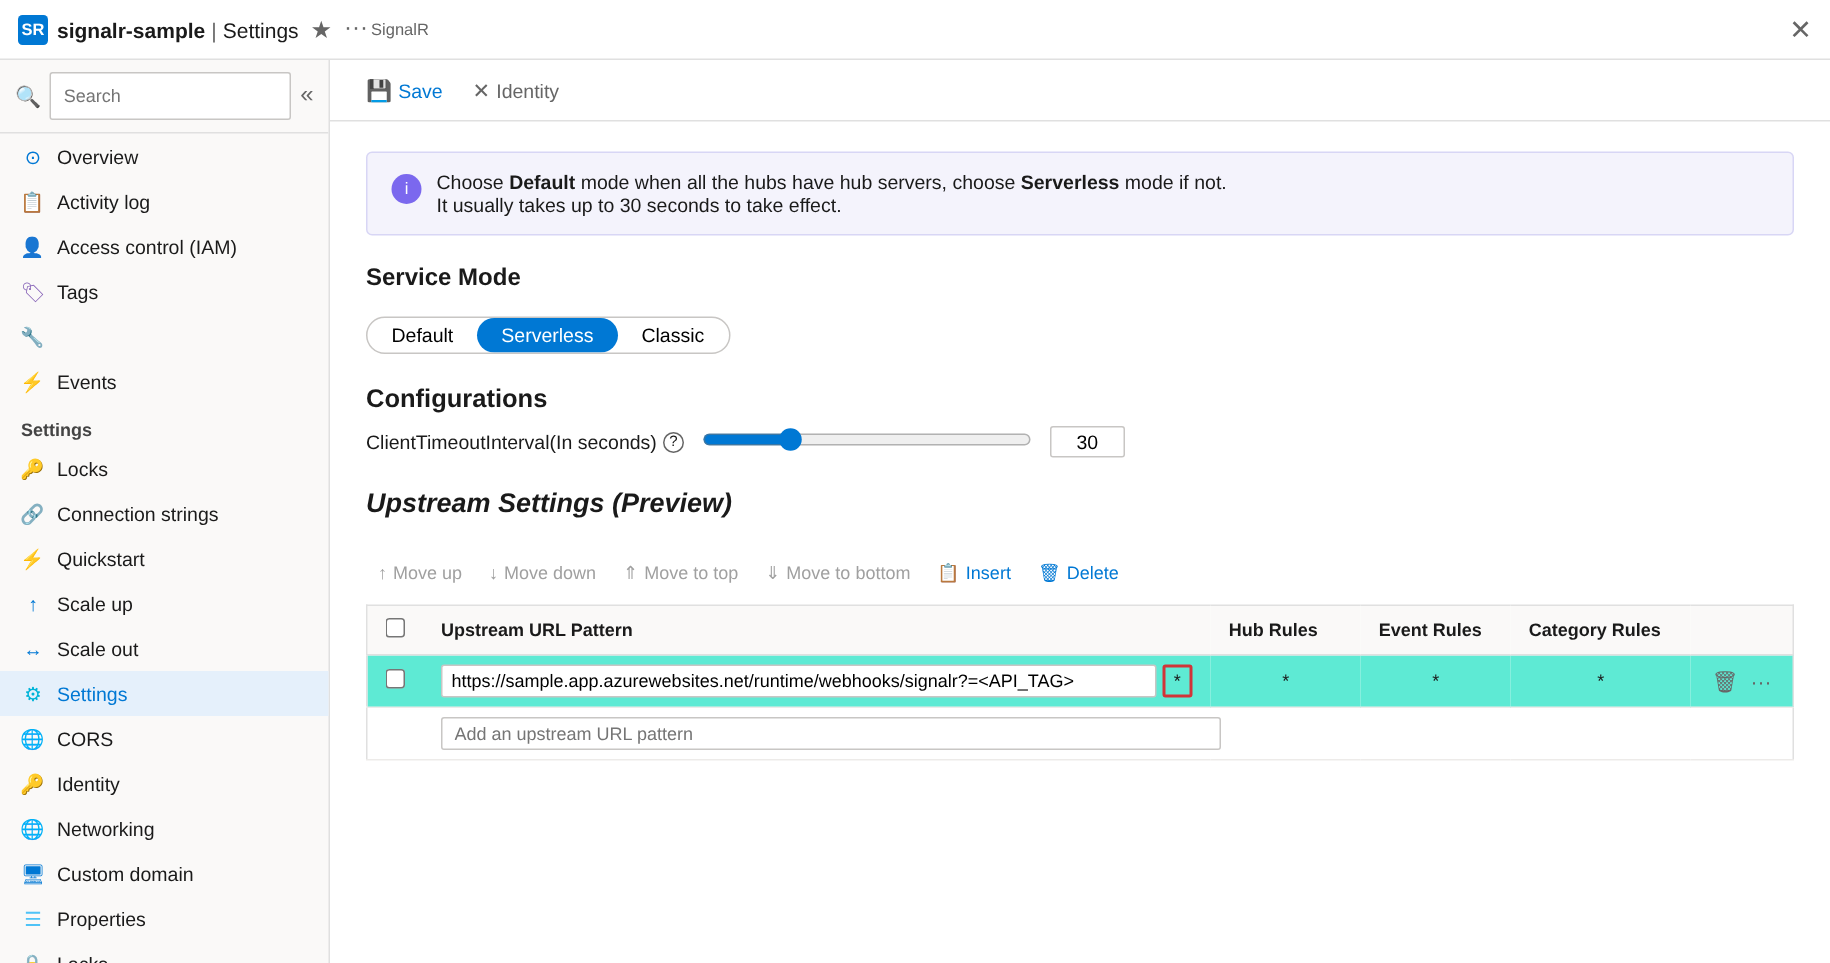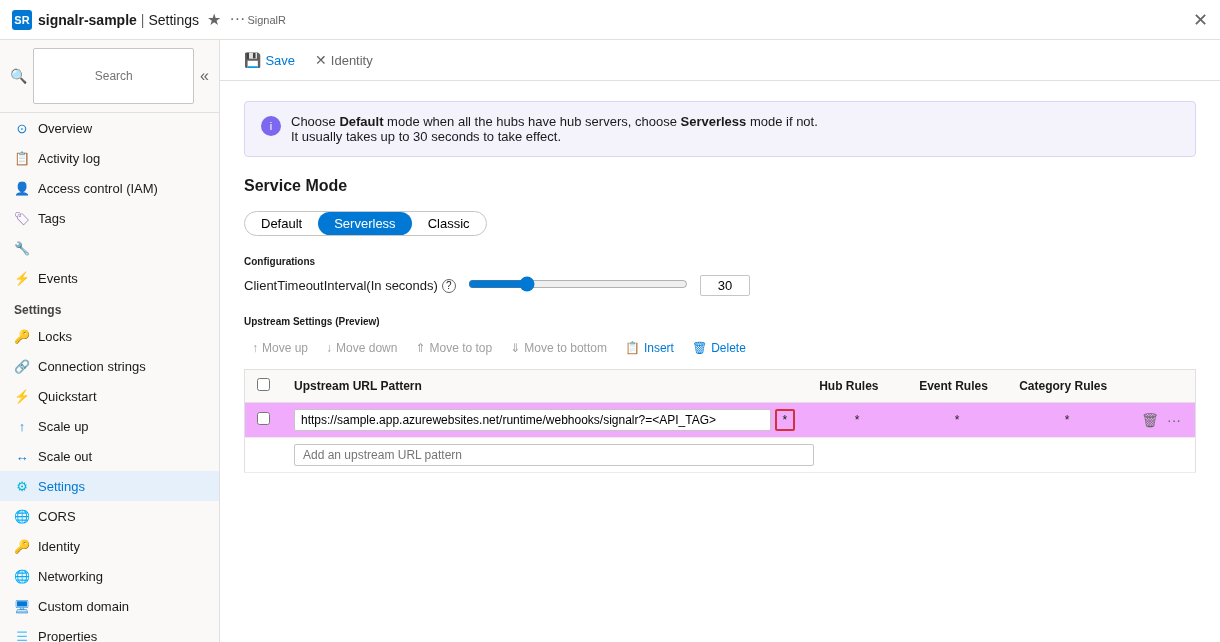--- a/index.html
+++ b/index.html
@@ -15,21 +15,21 @@
     .title-bar-actions span { color: #666; cursor: pointer; font-size: 16px; }
     .title-bar-close { margin-left: auto; cursor: pointer; font-size: 18px; color: #666; }
     .title-bar-sub { font-size: 11px; color: #666; margin-left: 2px; }
 
     
     .main-layout { display: flex; flex: 1; overflow: hidden; }
 
     
     .sidebar { width: 220px; background: #faf9f8; border-right: 1px solid #e0e0e0; display: flex; flex-direction: column; overflow-y: auto; flex-shrink: 0; }
     .sidebar-search { padding: 8px 10px; border-bottom: 1px solid #e0e0e0; display: flex; align-items: center; gap: 6px; }
-    .sidebar-search input { border: 1px solid #c8c6c4; border-radius: 2px; padding: 20px 8px; font-size: 12px; width: 100%; outline: none; text-align: center; }
+    .sidebar-search input { border: 1px solid #c8c6c4; border-radius: 2px; padding: 8px 8px; font-size: 12px; width: 100%; outline: none; }
     .sidebar-collapse { cursor: pointer; color: #666; font-size: 16px; margin-left: auto; flex-shrink: 0; }
     .sidebar-scroll { flex: 1; overflow-y: auto; }
     .sidebar-item { display: flex; align-items: center; padding: 7px 12px 7px 14px; cursor: pointer; gap: 8px; font-size: 13px; color: #1a1a1a; }
     .sidebar-item.active { background: #e5f0fb; color: #0078d4; }
     .sidebar-item .icon { width: 16px; height: 16px; flex-shrink: 0; display: flex; align-items: center; justify-content: center; }
     .sidebar-section-label { font-size: 12px; font-weight: 600; color: #444; padding: 10px 14px 4px; }
 
     
     .icon-blue { color: #0078d4; }
     .icon-purple { color: #8764b8; }
@@ -55,29 +55,29 @@
     
     .section-title { font-size: 16px; font-weight: 600; margin-bottom: 16px; color: #1a1a1a; }
 
     
     .service-mode-tabs { display: flex; border: 1px solid #c8c6c4; border-radius: 20px; width: fit-content; margin-bottom: 20px; overflow: hidden; }
     .service-mode-tab { padding: 4px 16px; cursor: pointer; font-size: 13px; border: none; background: none; }
     .service-mode-tab.active { background: #0078d4; color: #fff; border-radius: 20px; }
 
     
     .config-section { margin-bottom: 20px; }
-    .config-label { font-size: 10px; font-weight: 600; margin-bottom: 8px; }
+    .config-label { font-size: 17px; font-weight: 600; margin-bottom: 8px; }
     .slider-row { display: flex; align-items: center; gap: 12px; }
     .slider-label { font-size: 13px; color: #1a1a1a; display: flex; align-items: center; gap: 4px; }
     .slider-wrap { flex: 1; max-width: 220px; }
     input[type=range] { width: 100%; accent-color: #0078d4; }
     .slider-value { border: 1px solid #c8c6c4; border-radius: 2px; padding: 2px 8px; font-size: 13px; width: 50px; text-align: center; }
 
     
-    .upstream-title { font-size: 10px; font-weight: 600; margin-bottom: 10px; }
+    .upstream-title { font-size: 18px; font-weight: 600; margin-bottom: 25px; font-style: italic; }
     .upstream-toolbar { display: flex; align-items: center; gap: 2px; margin-bottom: 10px; }
     .upstream-btn { display: flex; align-items: center; gap: 4px; padding: 4px 8px; cursor: pointer; border: none; background: none; font-size: 12px; color: #1a1a1a; }
     .upstream-btn.disabled { color: #a0a0a0; cursor: default; }
 
     
     .upstream-table { border: 1px solid #e0e0e0; width: 100%; border-collapse: collapse; }
     .upstream-table th { background: #faf9f8; padding: 8px 12px; text-align: left; font-weight: 600; font-size: 12px; border-bottom: 1px solid #e0e0e0; }
     .upstream-table td { padding: 6px 12px; font-size: 12px; border-bottom: 1px solid #edebe9; vertical-align: middle; }
     .url-cell { display: flex; align-items: center; gap: 4px; }
     .url-input { border: 1px solid #c8c6c4; border-radius: 2px; padding: 3px 6px; font-size: 12px; flex: 1; min-width: 0; }
@@ -269,21 +269,21 @@
             <tr>
               <th style="width:30px;"><input type="checkbox" style=""></th>
               <th>Upstream URL Pattern</th>
               <th style="width:100px;">Hub Rules</th>
               <th style="width:100px;">Event Rules</th>
               <th style="width:120px;">Category Rules</th>
               <th style="width:60px;"></th>
             </tr>
           </thead>
           <tbody>
-            <tr class="table-row" style="background:#f0abfc;">
+            <tr class="table-row" style="background:#5eead4;">
               <td><input type="checkbox" style=""></td>
               <td>
                 <div class="url-cell">
                   <input class="url-input" type="text" value="https://sample.app.azurewebsites.net/runtime/webhooks/signalr?=&lt;API_TAG&gt;" style="">
                   <button class="url-btn">*</button>
                 </div>
               </td>
               <td class="asterisk">*</td>
               <td class="asterisk">*</td>
               <td class="asterisk">*</td>

